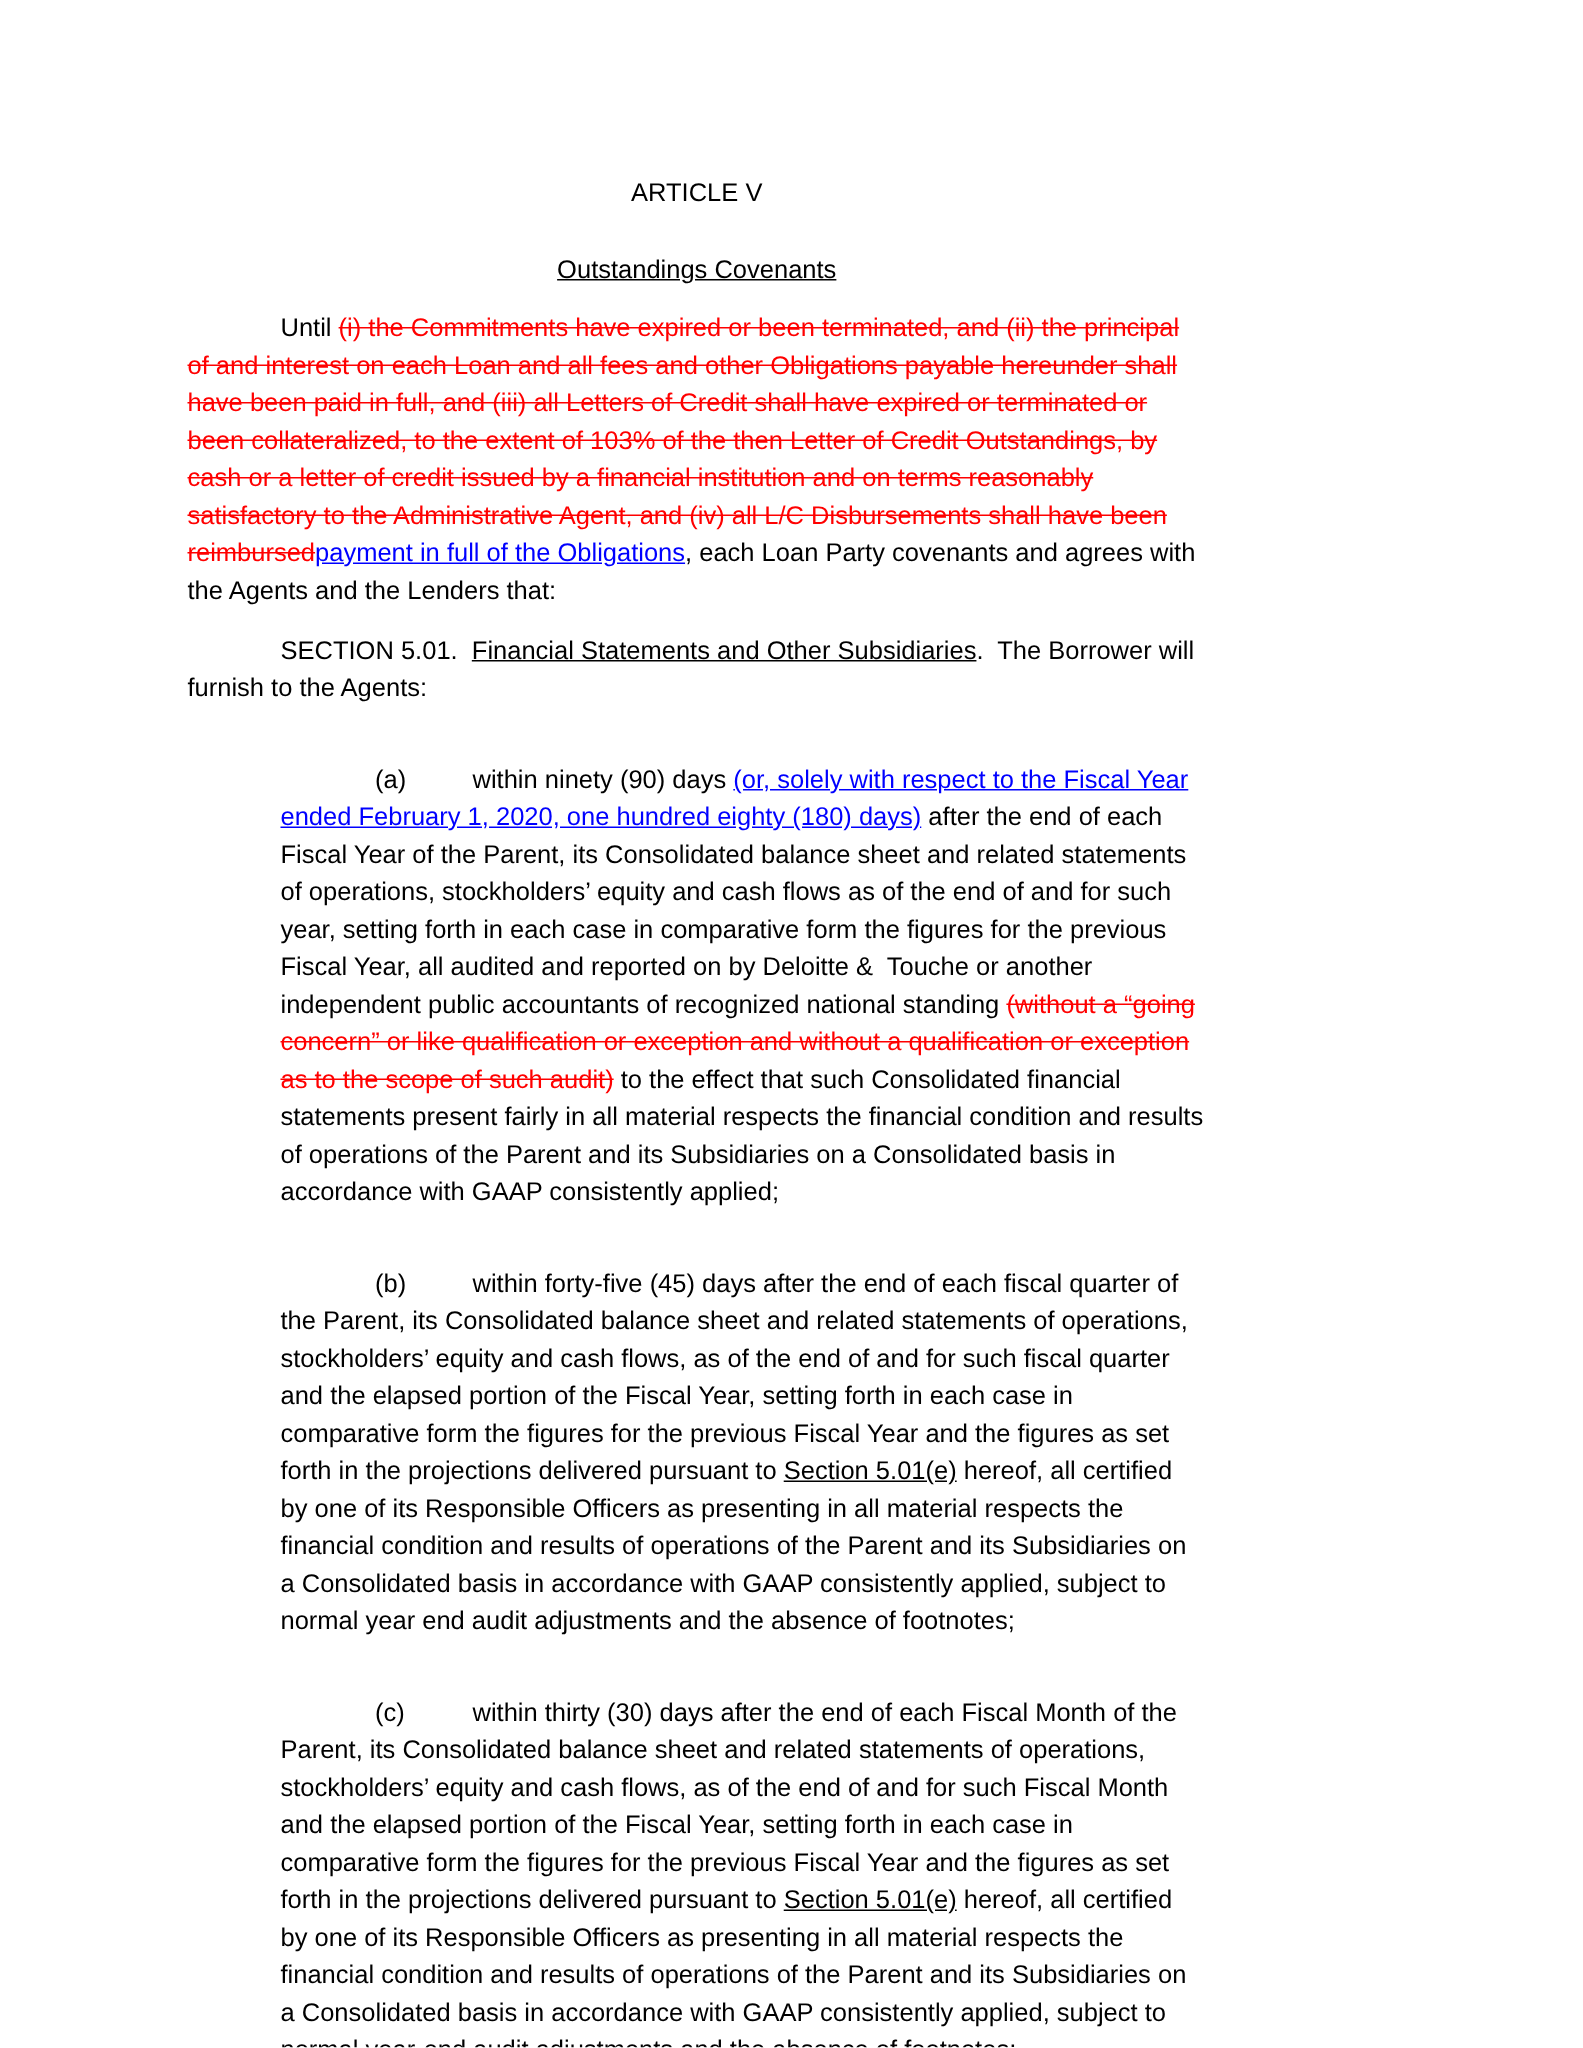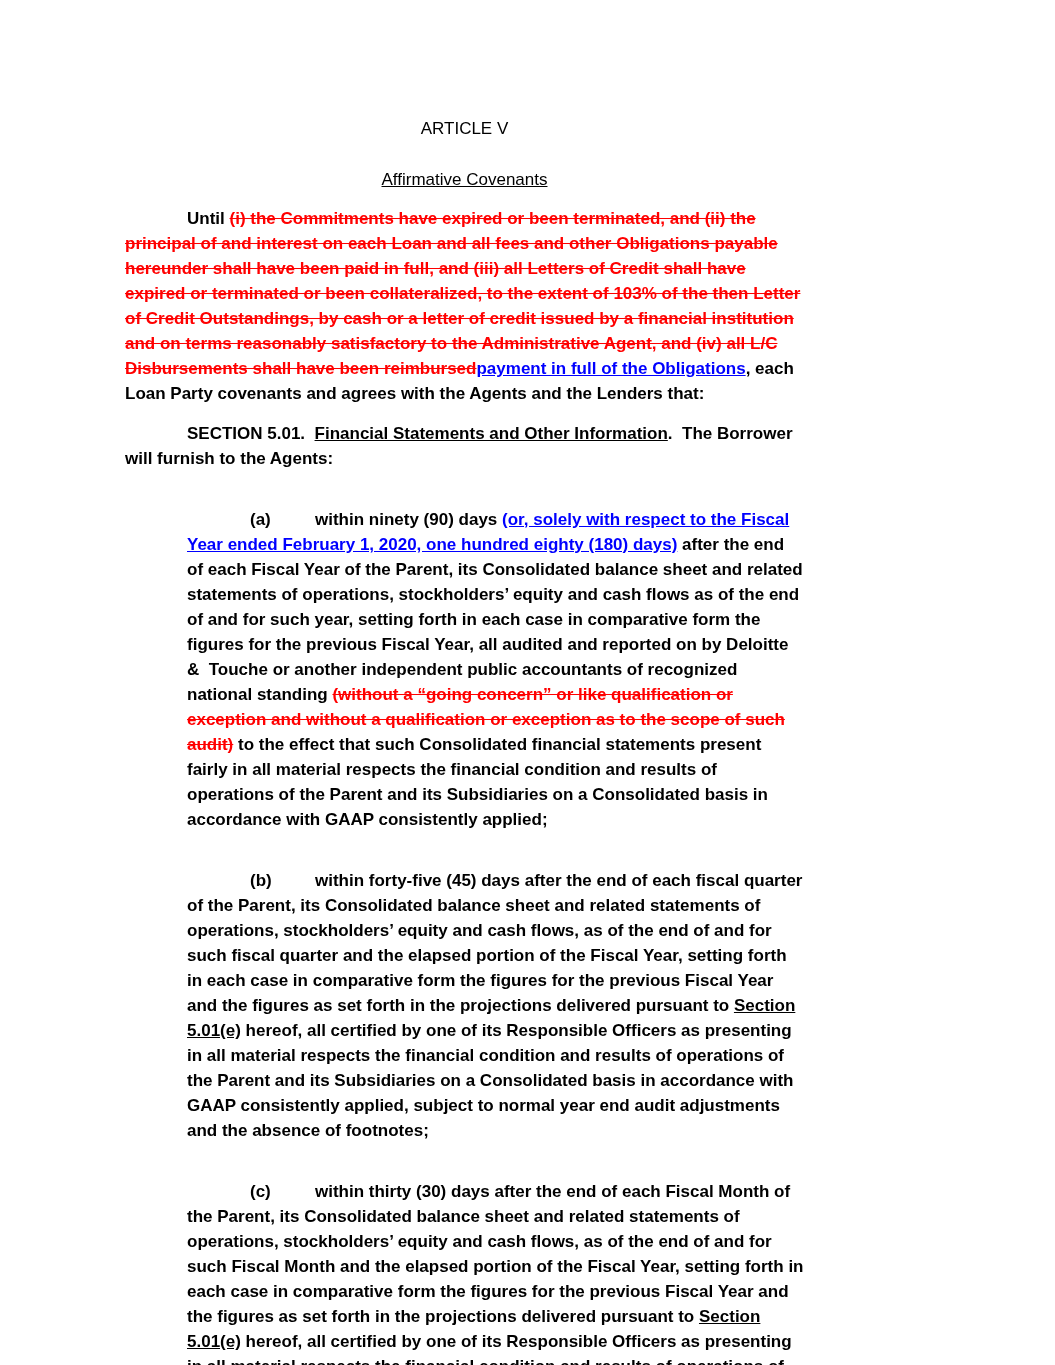--- a/index.html
+++ b/index.html
@@ -24,21 +24,20 @@
     text-align: center;
     margin: 0 0 26px 0;
   }
   .subtitle {
     text-align: center;
     margin: 0 0 14px 0;
   }
   .para {
     text-align: left;
     margin: 0 0 15px 0;
-    font-weight: bold;
   }
   .indent1 { text-indent: 62px; }
   .clause {
     margin-left: 62px;
     text-indent: 63px;
     margin-top: 36px;
   }
   .clause-label {
     display: inline-block;
     width: 65px;
@@ -57,25 +56,25 @@
     text-align: center;
   }
 </style>
 </head>
 <body>
 
 <div class="page">
 
   <p class="title">ARTICLE V</p>
 
-  <p class="subtitle"><span class="u">Affirmative Covenants</span></p>
+  <p class="subtitle"><span class="u">Outstandings Covenants</span></p>
 
   <p class="para indent1"><span class="rn">Until </span><span class="rd">(i) the Commitments have expired or been terminated, and (ii) the principal of and interest on each Loan and all fees and other Obligations payable hereunder shall have been paid in full, and (iii) all Letters of Credit shall have expired or terminated or been collateralized, to the extent of 103% of the then Letter of Credit Outstandings, by cash or a letter of credit issued by a financial institution and on terms reasonably satisfactory to the Administrative Agent, and (iv) all L/C Disbursements shall have been reimbursed</span><span class="ri">payment in full of the Obligations</span><span class="rn">, each Loan Party covenants and agrees with the Agents and the Lenders that:</span></p>
 
-  <p class="para indent1"><span class="rn">SECTION 5.01.&nbsp; </span><span class="ru">Financial Statements and Other Information</span><span class="rn">.&nbsp; The Borrower will furnish to the Agents:</span></p>
+  <p class="para indent1"><span class="rn">SECTION 5.01.&nbsp; </span><span class="ru">Financial Statements and Other Subsidiaries</span><span class="rn">.&nbsp; The Borrower will furnish to the Agents:</span></p>
 
   <p class="para clause"><span class="clause-label rn">(a)</span><span class="rn">within ninety (90) days </span><span class="ri">(or, solely with respect to the Fiscal Year ended February 1, 2020, one hundred eighty (180) days)</span><span class="rn"> after the end of each Fiscal Year of the Parent, its Consolidated balance sheet and related statements of operations, stockholders’ equity and cash flows as of the end of and for such year, setting forth in each case in comparative form the figures for the previous Fiscal Year, all audited and reported on by Deloitte &amp;&nbsp; Touche or another independent public accountants of recognized national standing </span><span class="rd">(without a “going concern” or like qualification or exception and without a qualification or exception as to the scope of such audit)</span><span class="rn"> to the effect that such Consolidated financial statements present fairly in all material respects the financial condition and results of operations of the Parent and its Subsidiaries on a Consolidated basis in accordance with GAAP consistently applied;</span></p>
 
   <p class="para clause"><span class="clause-label rn">(b)</span><span class="rn">within forty-five (45) days after the end of each fiscal quarter of the Parent, its Consolidated balance sheet and related statements of operations, stockholders’ equity and cash flows, as of the end of and for such fiscal quarter and the elapsed portion of the Fiscal Year, setting forth in each case in comparative form the figures for the previous Fiscal Year and the figures as set forth in the projections delivered pursuant to </span><span class="ru">Section 5.01(e)</span><span class="rn"> hereof, all certified by one of its Responsible Officers as presenting in all material respects the financial condition and results of operations of the Parent and its Subsidiaries on a Consolidated basis in accordance with GAAP consistently applied, subject to normal year end audit adjustments and the absence of footnotes;</span></p>
 
   <p class="para clause"><span class="clause-label rn">(c)</span><span class="rn">within thirty (30) days after the end of each Fiscal Month of the Parent, its Consolidated balance sheet and related statements of operations, stockholders’ equity and cash flows, as of the end of and for such Fiscal Month and the elapsed portion of the Fiscal Year, setting forth in each case in comparative form the figures for the previous Fiscal Year and the figures as set forth in the projections delivered pursuant to </span><span class="ru">Section 5.01(e)</span><span class="rn"> hereof, all certified by one of its Responsible Officers as presenting in all material respects the financial condition and results of operations of the Parent and its Subsidiaries on a Consolidated basis in accordance with GAAP consistently applied, subject to normal year-end audit adjustments and the absence of footnotes;</span></p>
 
 
 </div>
 

